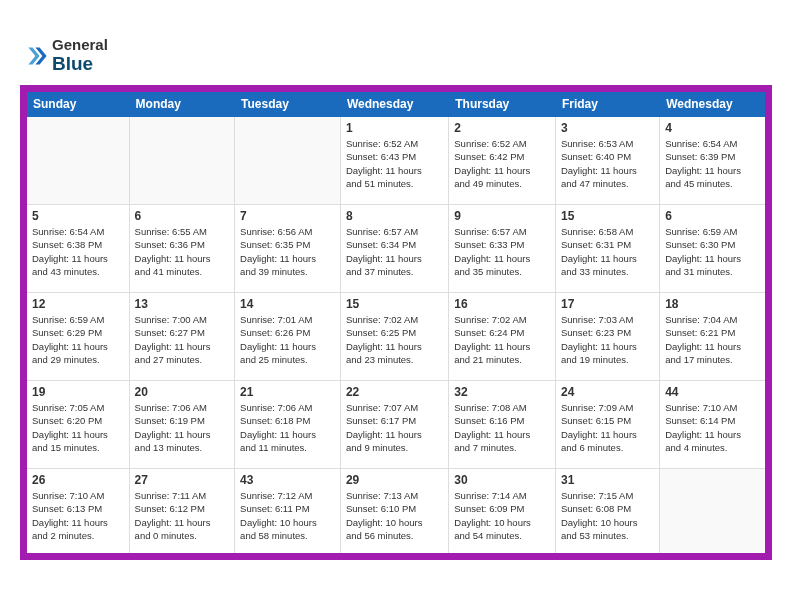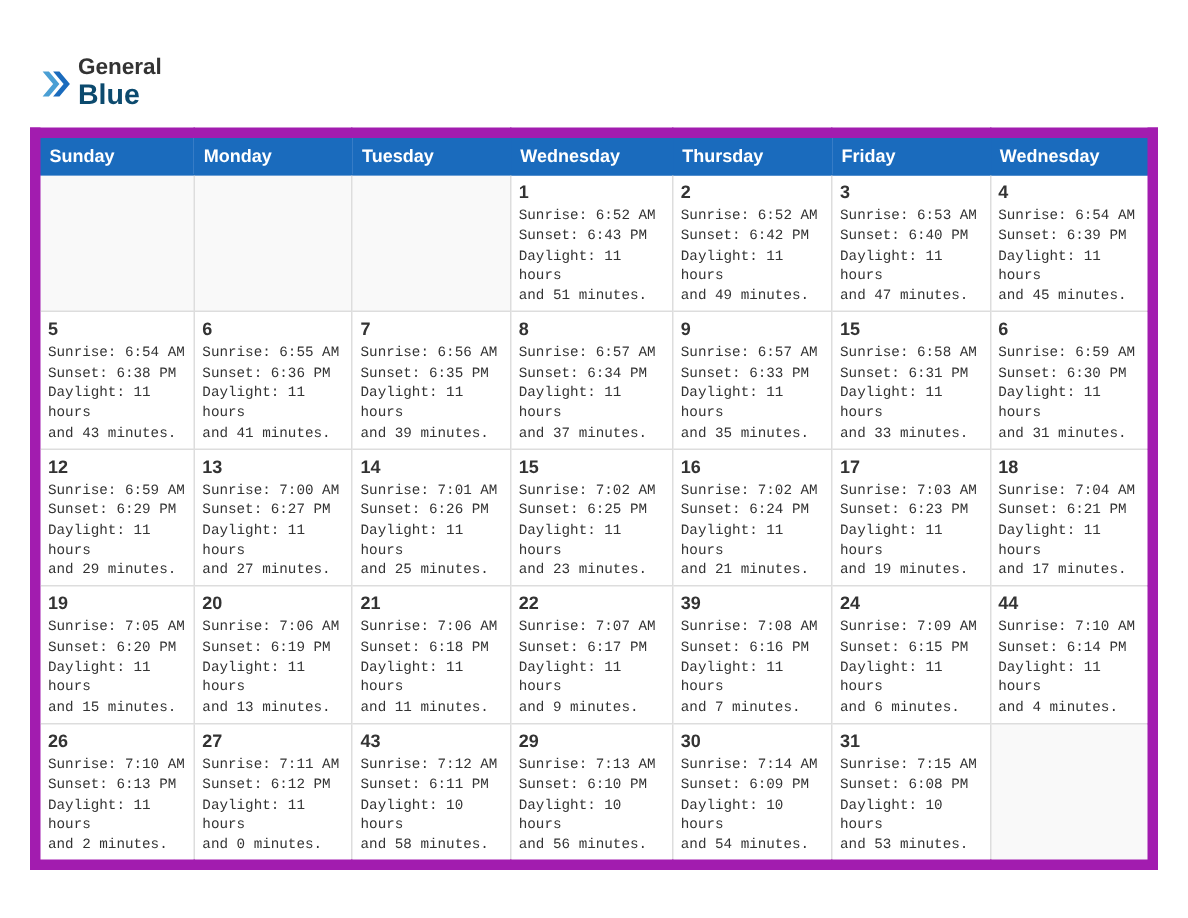--- a/index.html
+++ b/index.html
@@ -72,21 +72,20 @@
     }
     .day-num {
       font-size: 12px;
       font-weight: bold;
       margin-bottom: 2px;
     }
     .day-info {
       font-size: 9.5px;
       color: #333;
       line-height: 1.4;
-      font-family: Liberation Mono, monospace;
     }
   </style>
 </head>
 <body>
 
 <div class="page">
   <div class="header">
     <div class="logo">
       <svg class="logo-icon" viewBox="0 0 40 40">
         <polygon points="28,8 38,20 28,32 22,32 32,20 22,8" fill="#1a6bbd"></polygon>
@@ -204,21 +203,21 @@
           </td>
           <td>
             <div class="day-num">21</div>
             <div class="day-info">Sunrise: 7:06 AM<br>Sunset: 6:18 PM<br>Daylight: 11 hours<br>and 11 minutes.</div>
           </td>
           <td>
             <div class="day-num">22</div>
             <div class="day-info">Sunrise: 7:07 AM<br>Sunset: 6:17 PM<br>Daylight: 11 hours<br>and 9 minutes.</div>
           </td>
           <td>
-            <div class="day-num">39</div>
+            <div class="day-num">32</div>
             <div class="day-info">Sunrise: 7:08 AM<br>Sunset: 6:16 PM<br>Daylight: 11 hours<br>and 7 minutes.</div>
           </td>
           <td>
             <div class="day-num">24</div>
             <div class="day-info">Sunrise: 7:09 AM<br>Sunset: 6:15 PM<br>Daylight: 11 hours<br>and 6 minutes.</div>
           </td>
           <td>
             <div class="day-num">44</div>
             <div class="day-info">Sunrise: 7:10 AM<br>Sunset: 6:14 PM<br>Daylight: 11 hours<br>and 4 minutes.</div>
           </td>

